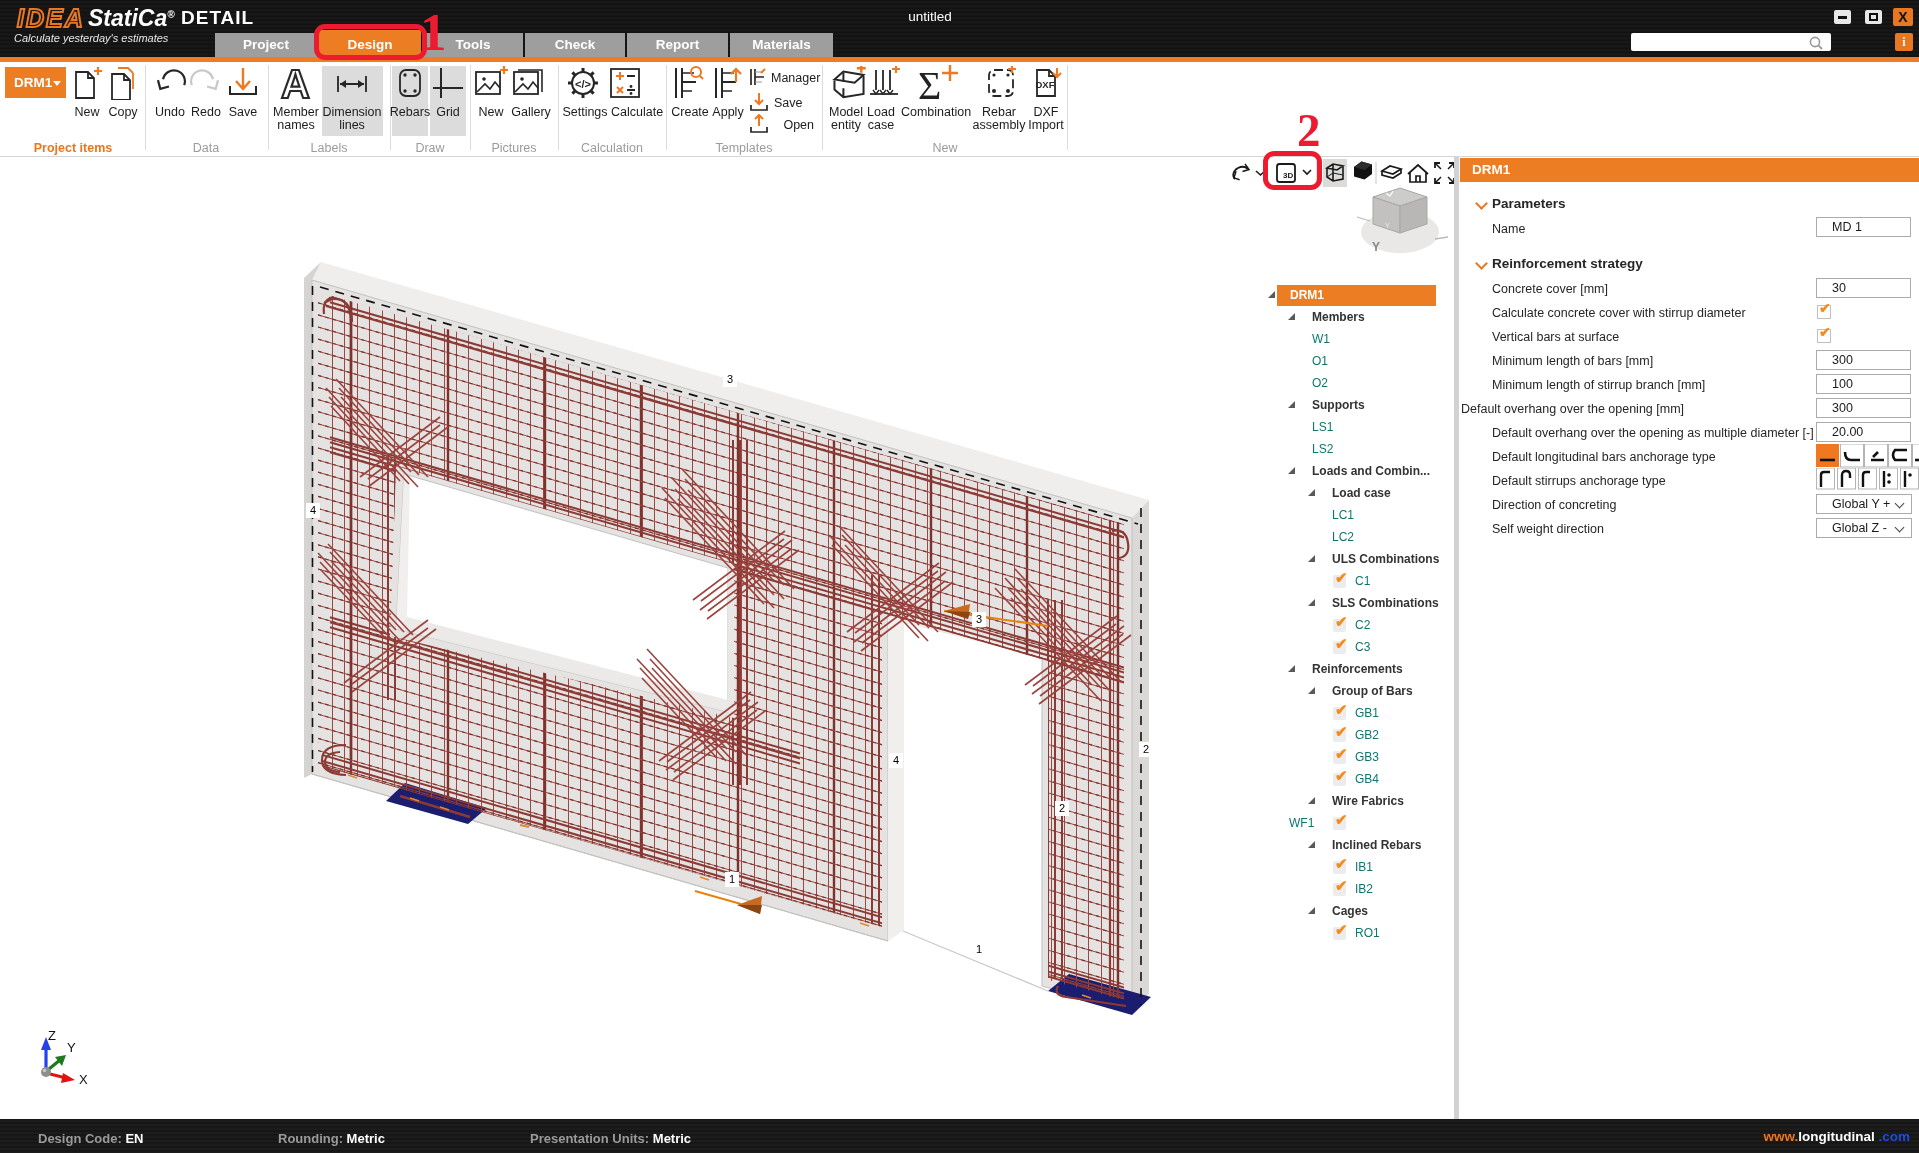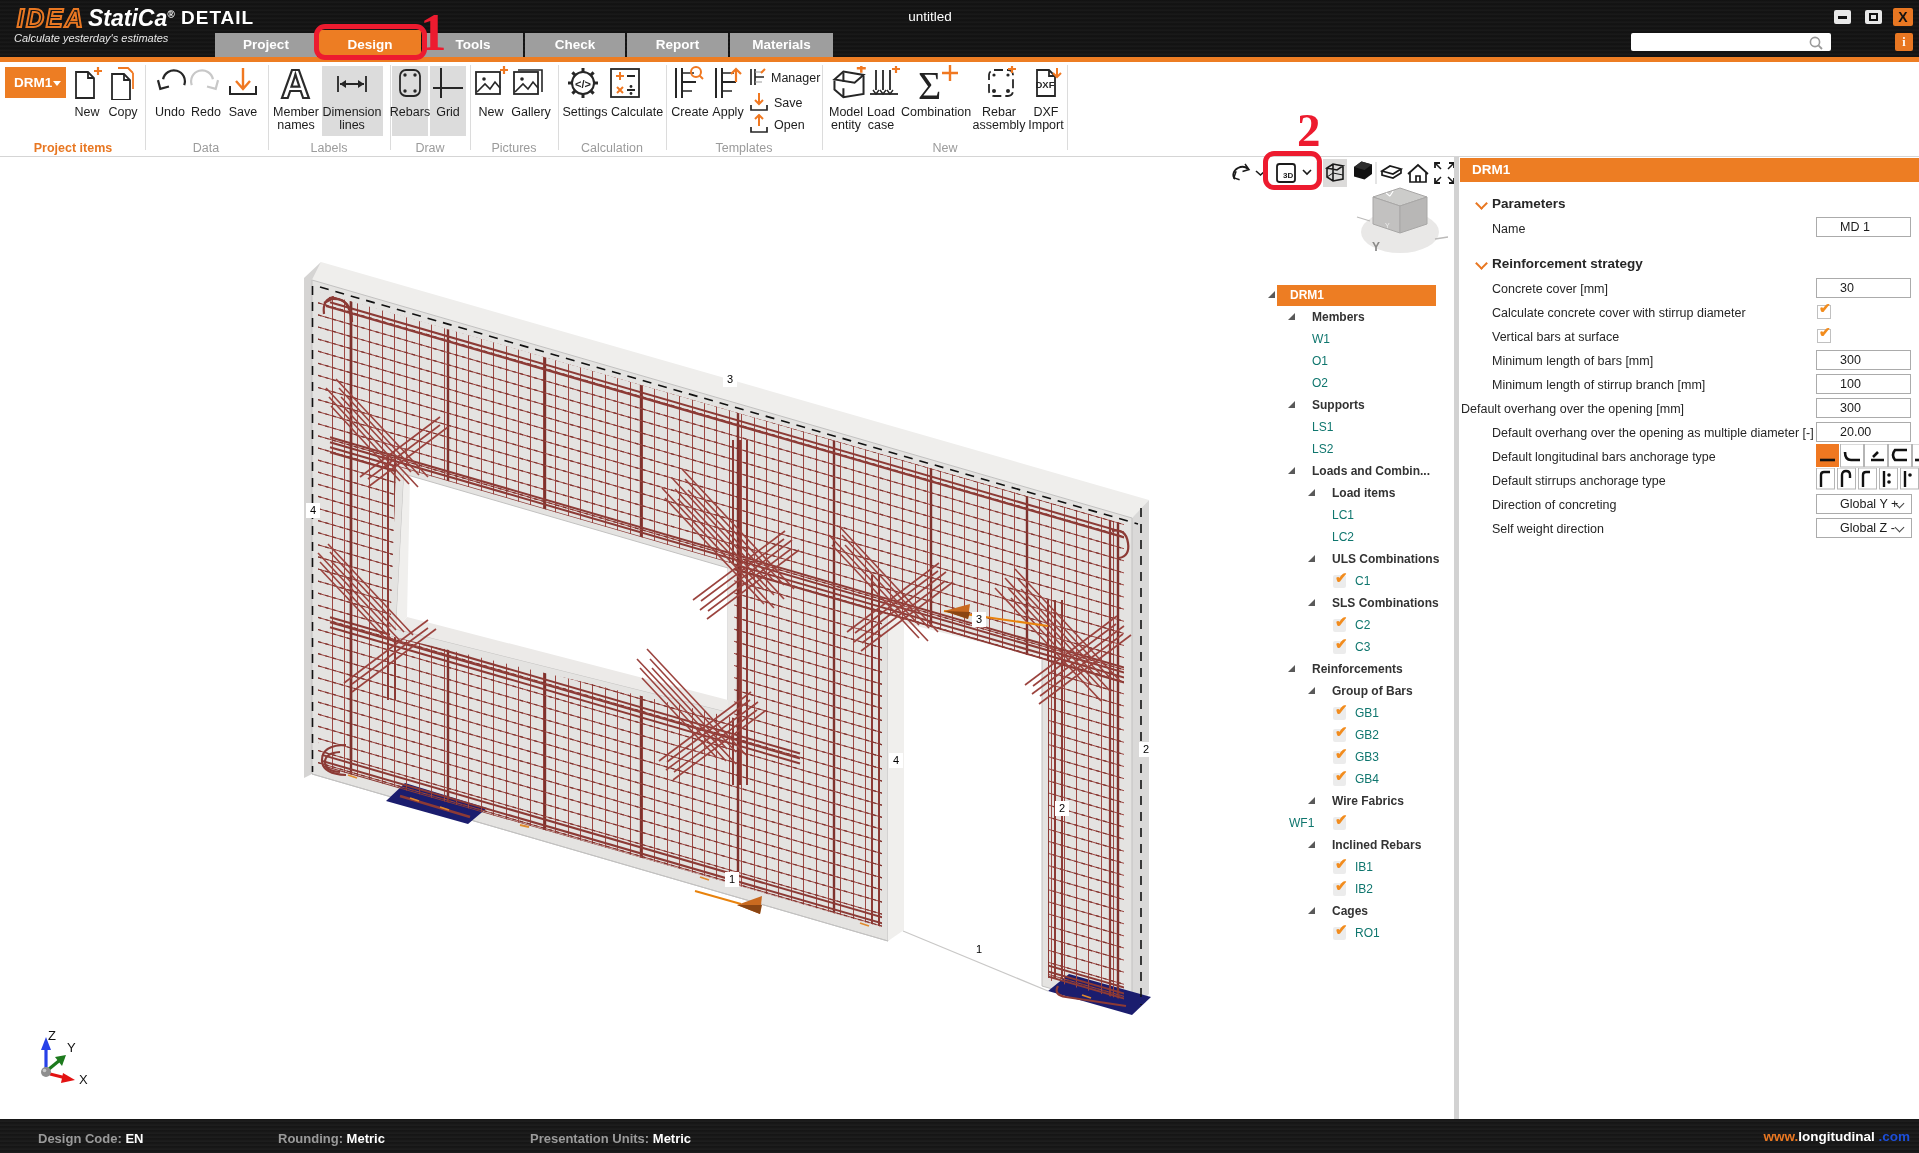--- a/index.html
+++ b/index.html
@@ -15,21 +15,21 @@
 #statusbar{position:absolute;left:0;top:1119px;width:1919px;height:34px;
  background:repeating-linear-gradient(180deg,#222 0px,#0c0c0c 1px,#2a2a2a 2px,#101010 3px,#1b1b1b 4px);}
 .sblab{color:#9a9a9a;font-size:13px;font-weight:bold}
 .sbval{color:#fff;font-size:13px;font-weight:bold}
 .treerow{position:absolute;font-size:12px;color:#0f766e;white-space:nowrap}
 .tbold{font-weight:bold;color:#333}
 .tri{position:absolute;width:0;height:0;border-left:7px solid transparent;border-bottom:7px solid #595959}
 .cb{position:absolute;width:13px;height:13px;background:#ececec;border-radius:2px}
 .chk{position:absolute;font-size:15px;color:#f28c1e;font-weight:bold}
 .plabel{position:absolute;font-size:12.5px;color:#262626;white-space:nowrap}
-.pinput{position:absolute;left:1816px;width:95px;height:20px;border:1px solid #ababab;background:#fff;font-size:12.5px;color:#1a1a1a;padding-left:23px;line-height:19px}
+.pinput{position:absolute;left:1816px;width:95px;height:20px;border:1px solid #ababab;background:#fff;font-size:12.5px;color:#1a1a1a;padding-left:15px;line-height:19px}
 .pchev{position:absolute;left:1477px;width:9px;height:9px;border-left:2px solid #e87722;border-bottom:2px solid #e87722;transform:rotate(-45deg)}
 .phead{position:absolute;left:1492px;font-size:13.5px;font-weight:bold;color:#262626}
 .dimlab{position:absolute;background:#fff;color:#000;font-size:11px;text-align:center;width:14px;height:15px;line-height:15px}
 </style></head><body>
 
 <div id="topbar"></div>
 <div class="abs" style="left:17px;top:4px;font-style:italic;font-weight:bold;font-size:25px;color:transparent;-webkit-text-stroke:2px #e87722;letter-spacing:2px">IDEA</div>
 <div class="abs" style="left:88px;top:5px;font-style:italic;font-weight:bold;font-size:23px;color:#fff">StatiCa<span style="font-size:10px;vertical-align:8px">®</span></div>
 <div class="abs" style="left:181px;top:7px;font-weight:bold;font-size:19px;color:#fff;letter-spacing:1px">DETAIL</div>
 <div class="abs" style="left:14px;top:32px;font-style:italic;font-size:11px;color:#e8e8e8">Calculate yesterday's estimates</div>
@@ -195,21 +195,21 @@
 <div class="iconlab" style="left:771px;top:72px;width:60px;text-align:left">Manager</div>
 <svg class="abs" style="left:749px;top:92px" width="20" height="20" viewBox="0 0 20 20">
     <path d="M10,1 v10 M6,8 l4,4 4,-4" fill="none" stroke="#f07821" stroke-width="2"></path>
     <path d="M2,13 v5 h16 v-5" fill="none" stroke="#262626" stroke-width="1.7"></path>
   </svg>
 <div class="iconlab" style="left:774px;top:97px;width:40px;text-align:left">Save</div>
 <svg class="abs" style="left:749px;top:114px" width="20" height="20" viewBox="0 0 20 20">
     <path d="M10,12 v-10 M6,5 l4,-4 4,4" fill="none" stroke="#f07821" stroke-width="2"></path>
     <path d="M2,13 v5 h16 v-5" fill="none" stroke="#262626" stroke-width="1.7"></path>
   </svg>
-<div class="iconlab" style="left:774px;top:119px;width:40px;text-align:left">Open</div>
+<div class="iconlab" style="left:774px;top:119px;width:40px;text-align:right">Open</div>
 <svg class="abs" style="left:829px;top:66px" width="40" height="38" viewBox="0 0 34 34">
     <path d="M4,12 l8,-7 18,3 -8,7 z" fill="none" stroke="#262626" stroke-width="1.8"></path>
     <path d="M4,12 v8 l8,7 18,-3 v-8 M12,5 v8 M12,27 v-8 M30,8 v8" fill="none" stroke="#262626" stroke-width="1.8" transform="translate(0,1)"></path>
     <g transform="translate(0,-1)">
       <path d="M24,3 h8 M28,-1 v8" stroke="#f07821" stroke-width="2.2" fill="none"></path>
     </g>
   </svg>
 <div class="iconlab" style="left:824px;top:106px;width:44px">Model<br>entity</div>
 <svg class="abs" style="left:868px;top:66px" width="34" height="34" viewBox="0 0 34 34">
     <g stroke="#262626" stroke-width="1.8" fill="none">
@@ -622,21 +622,21 @@
 <div class="tri" style="left:1288px;top:313px"></div>
 <div class="treerow" style="left:1312px;top:332px">W1</div>
 <div class="treerow" style="left:1312px;top:354px">O1</div>
 <div class="treerow" style="left:1312px;top:376px">O2</div>
 <div class="treerow tbold" style="left:1312px;top:398px">Supports</div>
 <div class="tri" style="left:1288px;top:401px"></div>
 <div class="treerow" style="left:1312px;top:420px">LS1</div>
 <div class="treerow" style="left:1312px;top:442px">LS2</div>
 <div class="treerow tbold" style="left:1312px;top:464px">Loads and Combin...</div>
 <div class="tri" style="left:1288px;top:467px"></div>
-<div class="treerow tbold" style="left:1332px;top:486px">Load items</div>
+<div class="treerow tbold" style="left:1332px;top:486px">Load case</div>
 <div class="tri" style="left:1308px;top:489px"></div>
 <div class="treerow" style="left:1332px;top:508px">LC1</div>
 <div class="treerow" style="left:1332px;top:530px">LC2</div>
 <div class="treerow tbold" style="left:1332px;top:552px">ULS Combinations</div>
 <div class="tri" style="left:1308px;top:555px"></div>
 <div class="cb" style="left:1333px;top:575px"></div>
 <div class="chk" style="left:1335px;top:569px">✔</div>
 <div class="treerow" style="left:1355px;top:574px">C1</div>
 <div class="treerow tbold" style="left:1332px;top:596px">SLS Combinations</div>
 <div class="tri" style="left:1308px;top:599px"></div>

